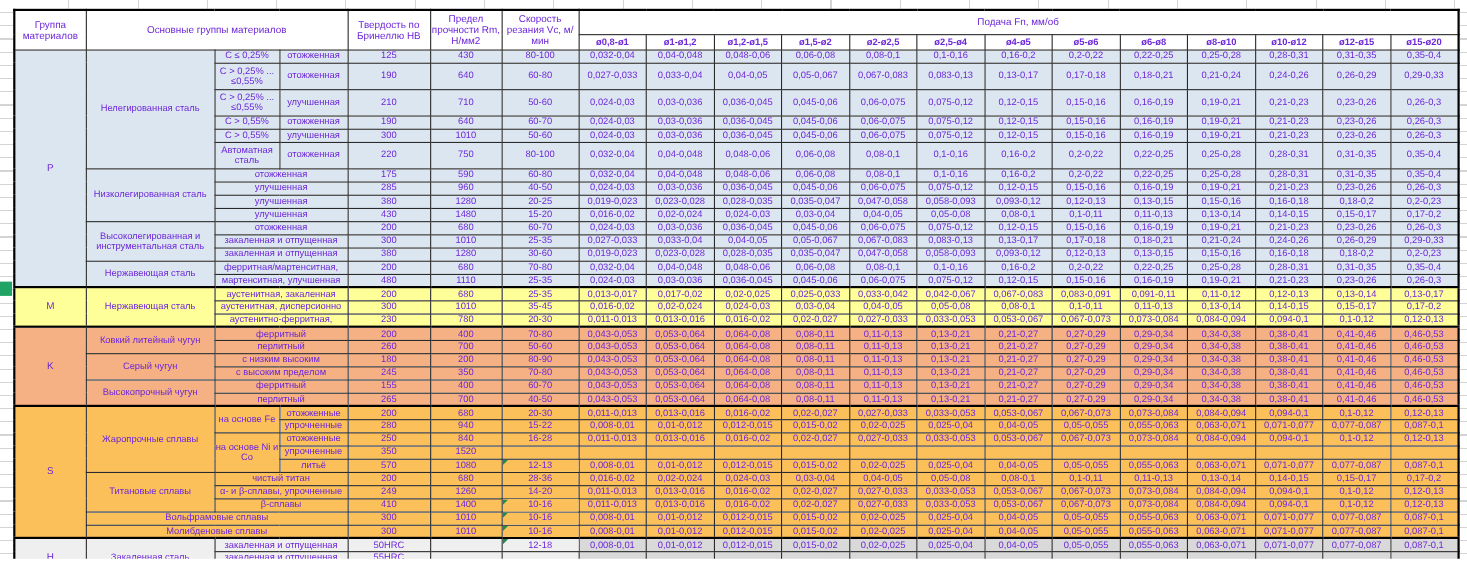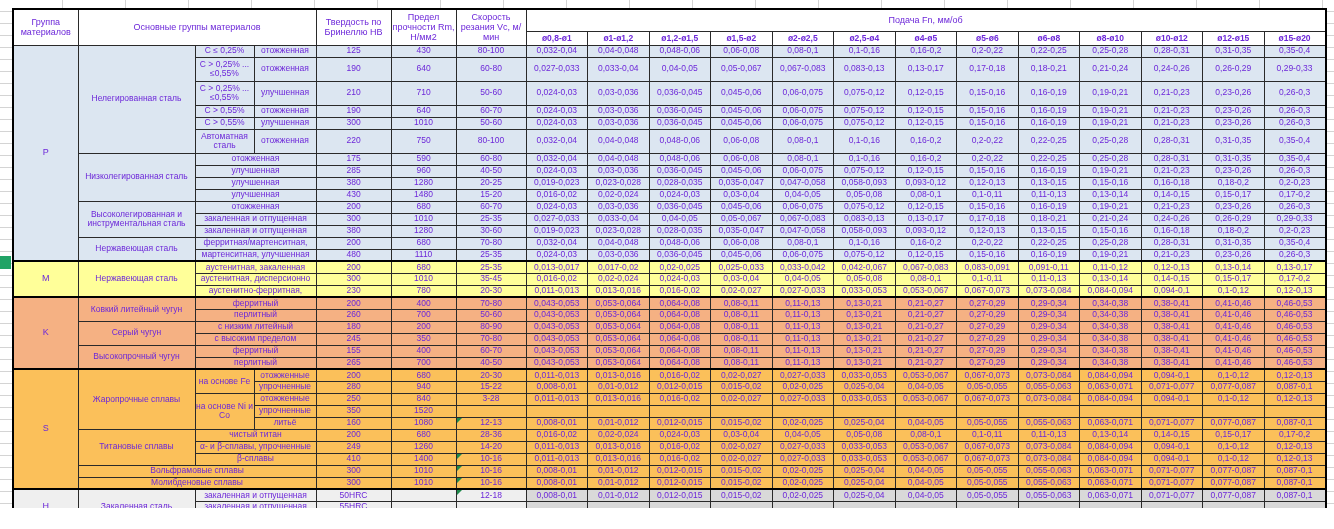--- a/index.html
+++ b/index.html
@@ -489,21 +489,21 @@
           <td class="num feed">0,21-0,27</td>
           <td class="num feed">0,27-0,29</td>
           <td class="num feed">0,29-0,34</td>
           <td class="num feed">0,34-0,38</td>
           <td class="num feed">0,38-0,41</td>
           <td class="num feed">0,41-0,46</td>
           <td class="num feed">0,46-0,53</td>
         </tr>
         <tr class="sec-K">
           <td rowspan="2" class="k-grp">Серый чугун</td>
-          <td colspan="2" class="k-sub">с низким литейный</td>
+          <td colspan="2" class="k-sub">с низким высоким</td>
           <td class="num">180</td>
           <td class="num">200</td>
           <td class="num">80-90</td>
           <td class="num feed">0,043-0,053</td>
           <td class="num feed">0,053-0,064</td>
           <td class="num feed">0,064-0,08</td>
           <td class="num feed">0,08-0,11</td>
           <td class="num feed">0,11-0,13</td>
           <td class="num feed">0,13-0,21</td>
           <td class="num feed">0,21-0,27</td>
@@ -611,21 +611,21 @@
           <td class="num feed">0,063-0,071</td>
           <td class="num feed">0,071-0,077</td>
           <td class="num feed">0,077-0,087</td>
           <td class="num feed">0,087-0,1</td>
         </tr>
         <tr class="sec-S">
           <td rowspan="3" class="k-sub">на основе Ni и Со</td>
           <td class="k-sub">отожженные</td>
           <td class="num">250</td>
           <td class="num">840</td>
-          <td class="num">3-28</td>
+          <td class="num">16-28</td>
           <td class="num feed">0,011-0,013</td>
           <td class="num feed">0,013-0,016</td>
           <td class="num feed">0,016-0,02</td>
           <td class="num feed">0,02-0,027</td>
           <td class="num feed">0,027-0,033</td>
           <td class="num feed">0,033-0,053</td>
           <td class="num feed">0,053-0,067</td>
           <td class="num feed">0,067-0,073</td>
           <td class="num feed">0,073-0,084</td>
           <td class="num feed">0,084-0,094</td>
@@ -647,21 +647,21 @@
           <td class="num feed"></td>
           <td class="num feed"></td>
           <td class="num feed"></td>
           <td class="num feed"></td>
           <td class="num feed"></td>
           <td class="num feed"></td>
           <td class="num feed"></td>
         </tr>
         <tr class="sec-S">
           <td class="k-sub">литьё</td>
-          <td class="num">160</td>
+          <td class="num">570</td>
           <td class="num">1080</td>
           <td class="num mark">12-13</td>
           <td class="num feed">0,008-0,01</td>
           <td class="num feed">0,01-0,012</td>
           <td class="num feed">0,012-0,015</td>
           <td class="num feed">0,015-0,02</td>
           <td class="num feed">0,02-0,025</td>
           <td class="num feed">0,025-0,04</td>
           <td class="num feed">0,04-0,05</td>
           <td class="num feed">0,05-0,055</td>

